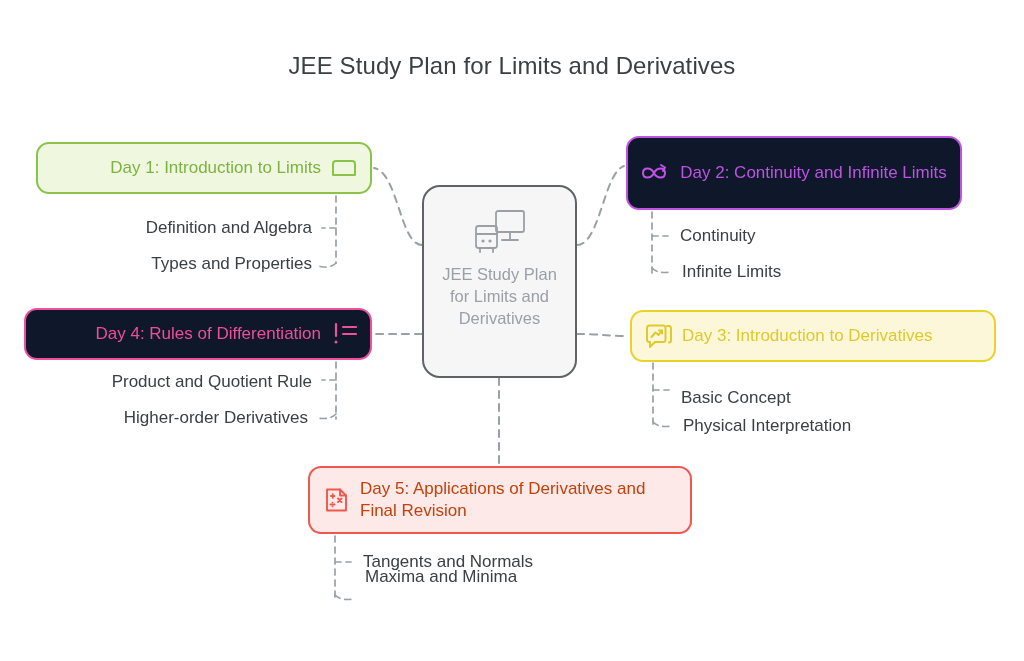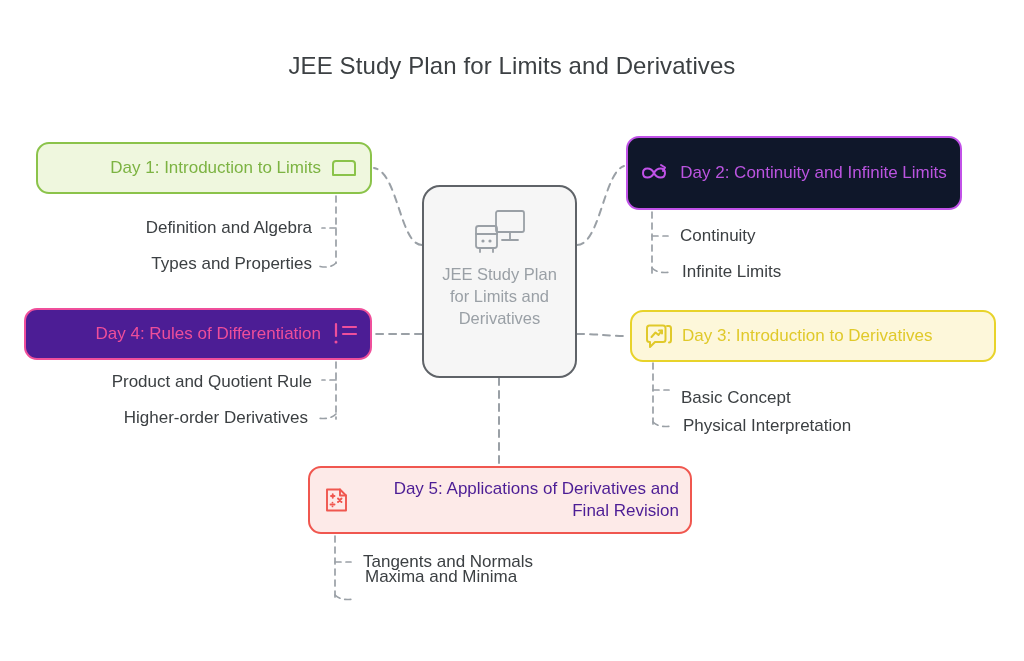--- a/index.html
+++ b/index.html
@@ -206,21 +206,21 @@
       <path d="M 4 7 Q 4 4.5 6.5 4.5 L 20 4.5 Q 22.5 4.5 22.5 7 L 22.5 18.5 Q 22.5 21 20 21 L 12 21 L 7 26 L 7 21 L 6.5 21 Q 4 21 4 18.5 Z"></path>
       <path d="M 8.5 16 L 12.5 11.5 L 15.5 14 L 19 9.5"></path>
       <path d="M 16 9.5 L 19 9.5 L 19 12.5"></path>
     </svg>
     <span class="b-label" style="color:#e0c92a;">Day 3: Introduction to Derivatives</span>
   </div>
 
   <div class="sub-item sub-right" style="left:681px; top:379px;margin-top:8px;">Basic Concept</div>
   <div class="sub-item sub-right" style="left:683px; top:415px;">Physical Interpretation</div>
 
-  <div class="branch icon-right" id="branch-day4" style="background:#4c1d95; border-color:#ef4f9b;">
+  <div class="branch icon-right" id="branch-day4" style="background:#0f172a; border-color:#ef4f9b;">
     <span class="b-label" style="color:#ee4e9a;">Day 4: Rules of Differentiation</span>
     <svg class="b-icon" viewBox="0 0 30 30" xmlns="http://www.w3.org/2000/svg" fill="none" stroke="#ef4f9b" stroke-width="2.2" stroke-linecap="round" stroke-linejoin="round">
       <path d="M 7 5 L 7 17"></path>
       <circle cx="7" cy="23" r="1.5" fill="#ef4f9b" stroke="none"></circle>
       <path d="M 14 8 L 27 8"></path>
       <path d="M 14 15 L 27 15"></path>
     </svg>
   </div>
 
   <div class="sub-item sub-left" style="left:40px; top:371px; width:272px;">Product and Quotient Rule</div>
@@ -229,19 +229,19 @@
   <div class="branch icon-left" id="branch-day5" style="background:#fdeae8; border-color:#f0574f;">
     <svg class="b-icon" viewBox="0 0 30 30" xmlns="http://www.w3.org/2000/svg" fill="none" stroke="#f0574f" stroke-width="1.9" stroke-linecap="round" stroke-linejoin="round">
       <path d="M 6 4.5 L 19 4.5 L 25 10.5 L 25 25.5 L 6 25.5 Z"></path>
       <path d="M 19 4.5 L 19 10.5 L 25 10.5"></path>
       <path d="M 10 11 L 13.5 11 M 11.75 9.25 L 11.75 12.75"></path>
       <path d="M 17 13.5 L 20.5 17 M 20.5 13.5 L 17 17"></path>
       <path d="M 9.5 19.5 L 13.5 19.5"></path>
       <circle cx="11.5" cy="17.6" r="0.9" fill="#f0574f" stroke="none"></circle>
       <circle cx="11.5" cy="21.4" r="0.9" fill="#f0574f" stroke="none"></circle>
     </svg>
-    <span class="b-label" style="color:#4c1d95; text-align:right;">Day 5: Applications of Derivatives and Final Revision</span>
+    <span class="b-label" style="color:#c2410c; text-align:left;">Day 5: Applications of Derivatives and Final Revision</span>
   </div>
 
   <div class="sub-item sub-right" style="left:363px; top:551px;">Tangents and Normals</div>
   <div class="sub-item sub-right" style="left:365px; top:566px;">Maxima and Minima</div>
 
 </div>
 
 </body></html>

